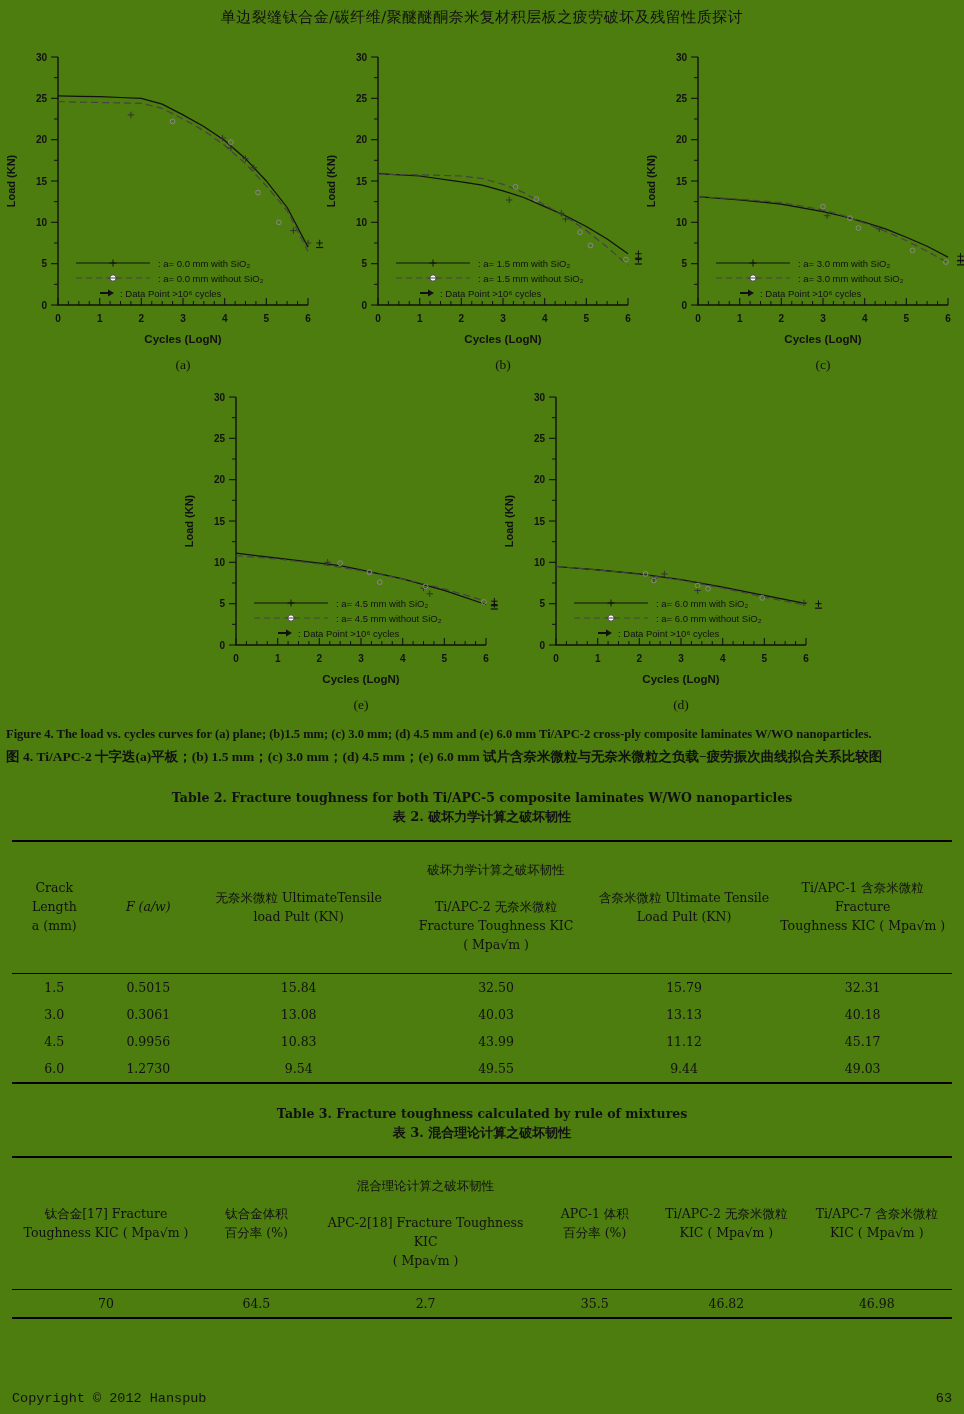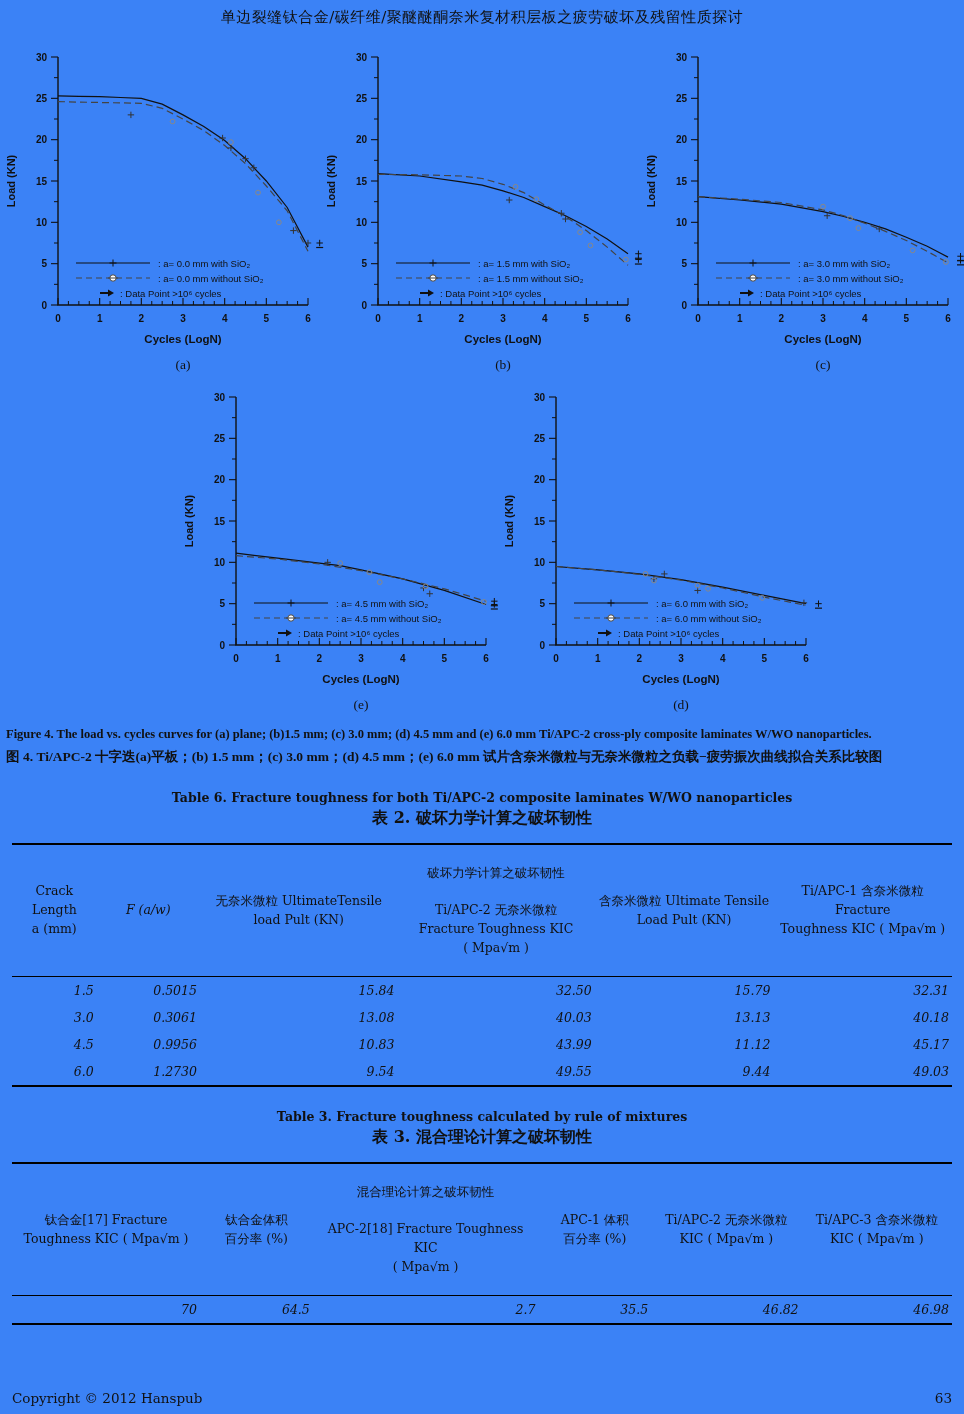--- a/index.html
+++ b/index.html
@@ -1,43 +1,43 @@
 <!DOCTYPE html>
 <html><head>
 <meta charset="utf-8">
 <style>
   html,body{margin:0;padding:0;background:#f0f0f0;}
   .page{
     position:relative; width:964px; height:1414px; margin:0 auto;
-    background:#3b82f6; color:#111; overflow:hidden;
+    background:#4d7c0f; color:#111; overflow:hidden;
     font-family:"DejaVu Serif","Liberation Serif",serif;
   }
   .doc-title{ text-align:center; font-size:15px; padding-top:8px; letter-spacing:.5px;}
   .charts{ margin-top:16px; }
   .charts-row{ display:flex; }
   .charts-row.row1{ padding-left:4px; }
   .charts-row.row2{ padding-left:182px; margin-top:4px; }
   .chart{ width:320px; height:336px; }
   .fig-caption{ text-align:left; margin-top:6px; padding:0 6px;font-family:Liberation Serif, serif; }
   .fig-caption .en{ font-weight:bold; font-size:12.5px; line-height:1.55; }
   .fig-caption .zh{ font-weight:bold; font-size:13.5px; line-height:1.6; margin-top:2px; }
   .tbl-caption{ text-align:center; margin-top:22px; }
   .tbl-caption .en{ font-weight:bold; font-size:12.5px; }
-  .tbl-caption .zh{ font-weight:bold; font-size:16px; margin-top:3px; }
+  .tbl-caption .zh{ font-weight:bold; font-size:13px; margin-top:3px; }
   table.data{ width:940px; margin:14px auto 0 auto; border-collapse:collapse;
     border-top:2px solid #000; border-bottom:2px solid #000; }
   table.data thead th{
     font-weight:normal; font-size:12.5px; text-align:center; vertical-align:middle;
     padding:0 3px; border-bottom:1.5px solid #000; line-height:1.5; white-space:pre-line;
   }
-  table.data td{ font-size:12.5px; text-align:right; padding:6px 3px;font-style:italic; }
+  table.data td{ font-size:12.5px; text-align:center; padding:6px 3px; }
   table.data .grp{ white-space:pre-line; }
   .italic{ font-style:italic; }
   .footer{ position:absolute; left:12px; right:12px; bottom:8px;
-    display:flex; justify-content:space-between; font-size:13.5px; }
+    display:flex; justify-content:space-between; font-size:13.5px;font-family:Liberation Mono, monospace; }
 </style>
 </head>
 <body>
 
 <div class="page">
 
   <div class="doc-title">单边裂缝钛合金/碳纤维/聚醚醚酮奈米复材积层板之疲劳破坏及残留性质探讨</div>
 
   <div class="charts">
     <div class="charts-row row1">
@@ -486,21 +486,21 @@
           </svg></div>
     </div>
   </div>
 
   <div class="fig-caption">
     <div class="en">Figure 4. The load vs. cycles curves for (a) plane; (b)1.5 mm; (c) 3.0 mm; (d) 4.5 mm and (e) 6.0 mm Ti/APC-2 cross-ply composite laminates W/WO nanoparticles.</div>
     <div class="zh">图 4. Ti/APC-2 十字迭(a)平板；(b) 1.5 mm；(c) 3.0 mm；(d) 4.5 mm；(e) 6.0 mm 试片含奈米微粒与无奈米微粒之负载−疲劳振次曲线拟合关系比较图</div>
   </div>
 
   <div class="tbl-caption">
-    <div class="en">Table 6. Fracture toughness for both Ti/APC-2 composite laminates W/WO nanoparticles</div>
+    <div class="en">Table 2. Fracture toughness for both Ti/APC-5 composite laminates W/WO nanoparticles</div>
     <div class="zh">表 2.  破坏力学计算之破坏韧性</div>
   </div>
 
   <table class="data">
     <thead>
       <tr>
         <th style="width:9%">Crack
 Length
 a (mm)</th>
         <th style="width:11%" class="italic">F (a/w)</th>
@@ -568,21 +568,21 @@
 百分率 (%)</th>
         <th style="width:24%">
           <div class="grp">混合理论计算之破坏韧性</div>
           <div class="grp">APC-2[18] Fracture Toughness KIC
 ( Mpa√m )</div>
         </th>
         <th style="width:12%">APC-1 体积
 百分率 (%)</th>
         <th style="width:16%">Ti/APC-2 无奈米微粒
 KIC ( Mpa√m )</th>
-        <th style="width:16%">Ti/APC-3 含奈米微粒
+        <th style="width:16%">Ti/APC-7 含奈米微粒
 KIC ( Mpa√m )</th>
       </tr>
     </thead>
     <tbody>
       <tr>
         <td>70</td>
         <td>64.5</td>
         <td>2.7</td>
         <td>35.5</td>
         <td>46.82</td>

